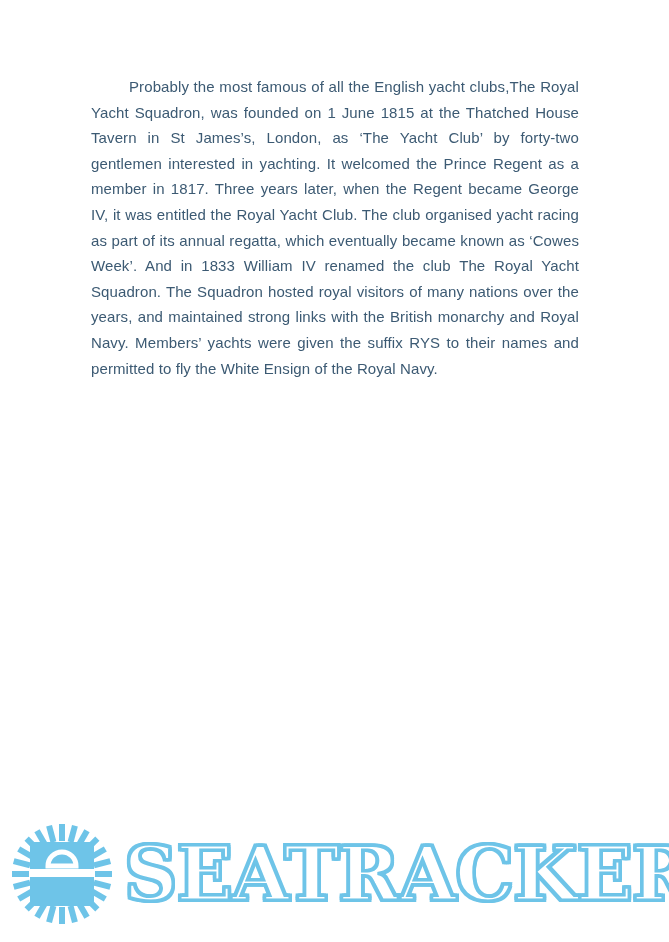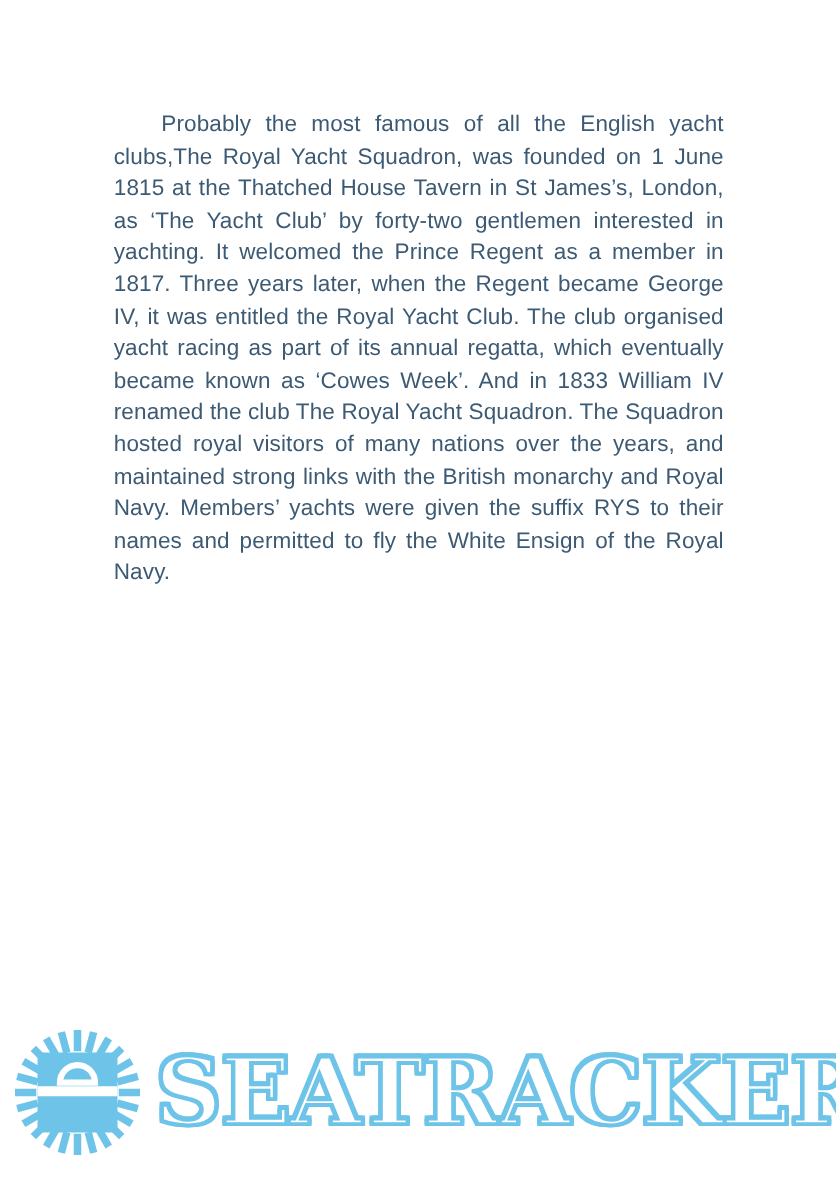--- a/index.html
+++ b/index.html
@@ -19,29 +19,28 @@
     top: 0;
     left: 0;
     width: 669px;
     height: 942px;
   }
   .body-text {
     position: absolute;
     left: 91px;
     top: 74px;
     width: 488px;
-    font-size: 18px;
+    font-size: 15px;
     line-height: 25.6px;
     color: #3c5a73;
     text-align: justify;
     text-justify: inter-word;
     text-indent: 38px;
     letter-spacing: 0.1px;
     white-space: pre-wrap;
-    margin-top: 13px;
   }
   .watermark {
     position: absolute;
     left: 12px;
     bottom: 18px;
     width: 645px;
     height: 100px;
   }
   .wm-sun {
     position: absolute;

